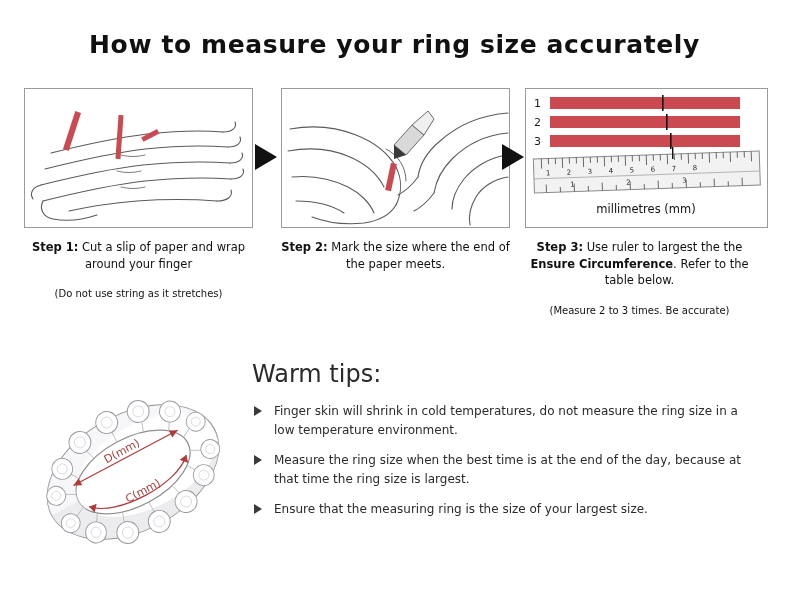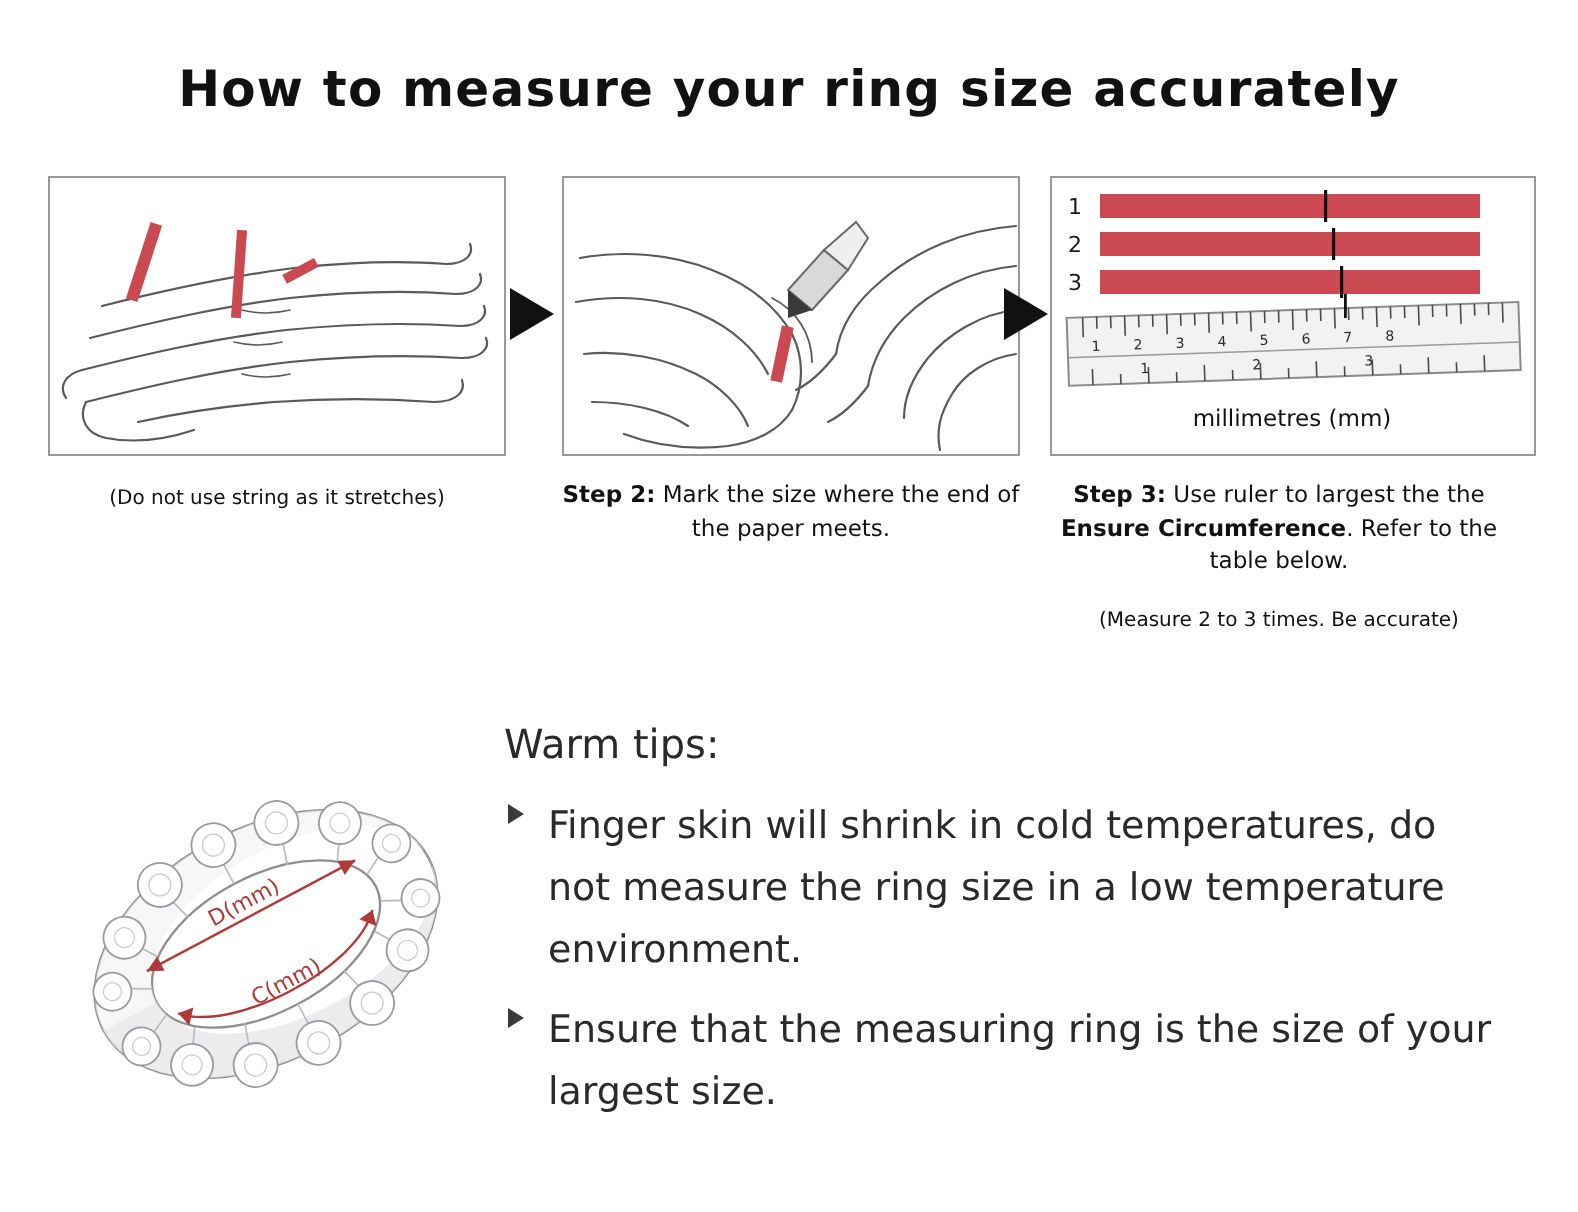--- a/index.html
+++ b/index.html
@@ -95,29 +95,29 @@
   .panel svg { display: block; }
 
   
   .tips {
     position: absolute;
     left: 252px;
     top: 360px;
     width: 500px;
   }
   .tips-head {
-    font-size: 20px;
+    font-size: 24px;
     color: #2a2a2a;
     margin-bottom: 14px;
     font-family: "DejaVu Sans", sans-serif;
   }
   .tip {
     position: relative;
     padding-left: 22px;
-    font-size: 19px;
+    font-size: 12px;
     line-height: 1.62;
     color: #2a2a2a;
     margin-bottom: 10px;
   }
   .tip .bullet {
     position: absolute;
     left: 2px;
     top: 4px;
     width: 0;
     height: 0;
@@ -167,20 +167,24 @@
             <path d="M92 82 C100 84 108 84 116 82" stroke-width="0.8"></path>
             <path d="M96 66 C104 68 112 68 120 66" stroke-width="0.8"></path>
           </g>
 
           <g>
             <rect x="44" y="22" width="6" height="40" transform="rotate(18 47 42)" fill="#cb4a51"></rect>
             <rect x="92" y="26" width="5" height="44" transform="rotate(4 94 48)" fill="#cb4a51"></rect>
             <rect x="116" y="44" width="18" height="5" transform="rotate(-28 125 46)" fill="#cb4a51"></rect>
           </g>
         </svg>
+      </div>
+      <div class="caption">
+        <span class="lead">Step 1:</span>
+        <span>Cut a slip of paper and wrap around your finger</span>
       </div>
       <div class="note">(Do not use string as it stretches)</div>
     </div>
 
     <div class="arrow a1"></div>
 
     <div class="step s2">
       <div class="panel">
         <svg width="227" height="138" viewBox="0 0 227 138">
           <g fill="none" stroke="#5a5a5a" stroke-width="1.1" stroke-linecap="round">
@@ -404,20 +408,24 @@
   </div>
 
   <div class="tips">
     <div class="tips-head">Warm tips:</div>
 
     <div class="tip">
       <span class="bullet"></span>
       <span>Finger skin will shrink in cold temperatures, do not measure the ring size in a low temperature environment.</span>
     </div>
 
+    <div class="tip">
+      <span class="bullet"></span>
+      <span>Measure the ring size when the best time is at the end of the day, because at that time the ring size is largest.</span>
+    </div>
 
     <div class="tip">
       <span class="bullet"></span>
       <span>Ensure that the measuring ring is the size of your largest size.</span>
     </div>
   </div>
 
 </div>
 
 </body></html>

